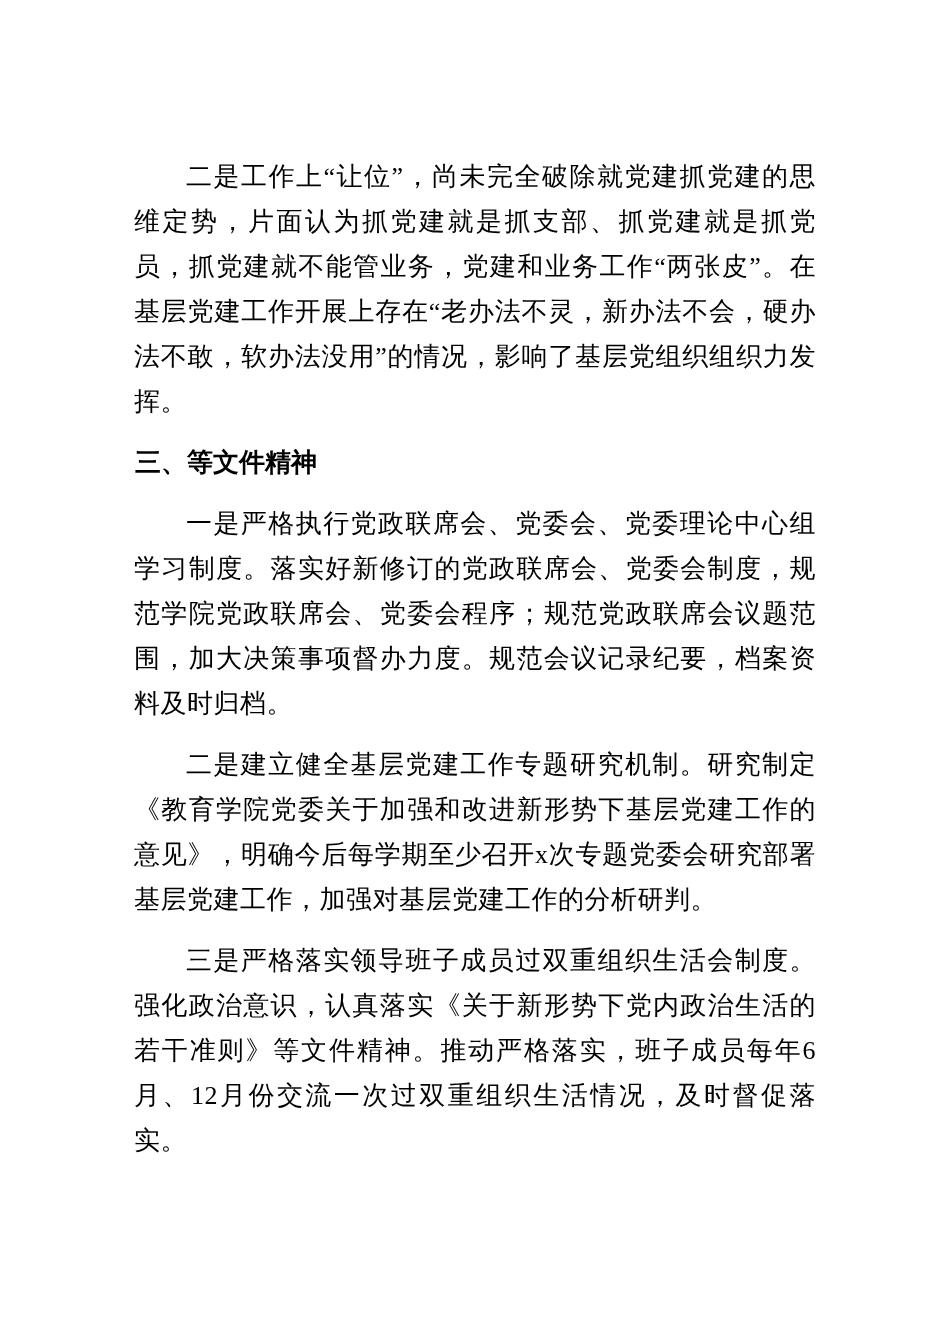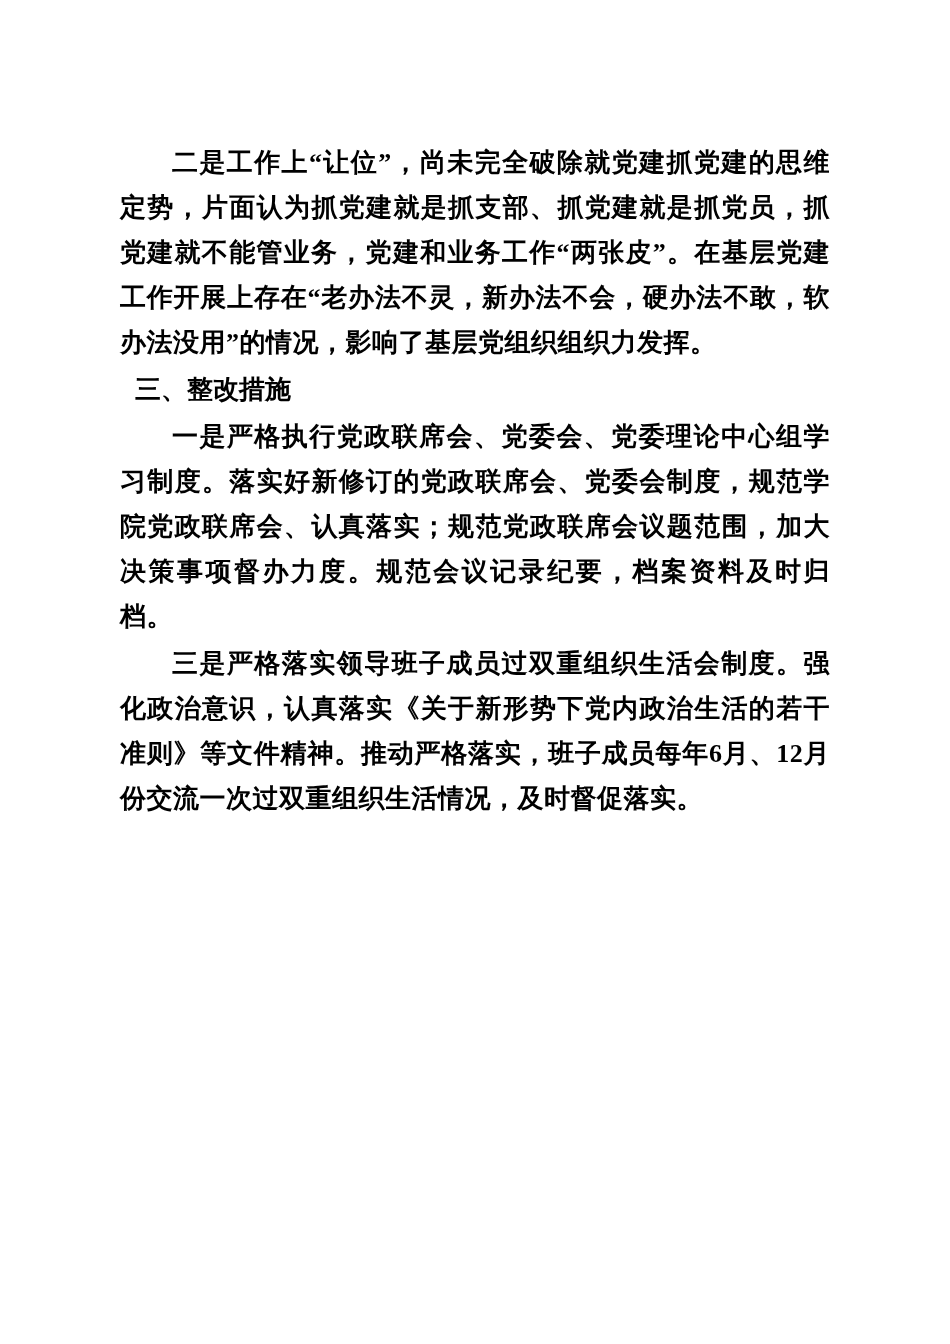--- a/index.html
+++ b/index.html
@@ -15,41 +15,42 @@
     background: #ffffff;
     padding: 138px 118px 0 118px;
     overflow: hidden;
     color: #000000;
     font-family: "Liberation Serif", "DejaVu Serif", serif;
     font-size: 26px;
     line-height: 45px;
     text-align: justify;
   }
   .body-para {
-    margin: 2px;
+    margin: 16px;
     text-indent: 2em;
-    font-weight: 700;
+    font-weight: 400;
     letter-spacing: 0.5px;
   }
   .section-heading {
     margin: 0;
     text-indent: 0.65em;
     font-size: 26px;
     line-height: 45px;
     font-weight: 700;
     font-family: "Liberation Sans", "DejaVu Sans", sans-serif;
     text-align: left;
   }
 </style>
 </head>
 <body>
 
 <div class="page">
   <p class="body-para">二是工作上“让位”，尚未完全破除就党建抓党建的思维定势，片面认为抓党建就是抓支部、抓党建就是抓党员，抓党建就不能管业务，党建和业务工作“两张皮”。在基层党建工作开展上存在“老办法不灵，新办法不会，硬办法不敢，软办法没用”的情况，影响了基层党组织组织力发挥。</p>
 
-  <h2 class="section-heading">三、整改措施</h2>
+  <h2 class="section-heading">三、等文件精神</h2>
 
-  <p class="body-para">一是严格执行党政联席会、党委会、党委理论中心组学习制度。落实好新修订的党政联席会、党委会制度，规范学院党政联席会、认真落实；规范党政联席会议题范围，加大决策事项督办力度。规范会议记录纪要，档案资料及时归档。</p>
+  <p class="body-para">一是严格执行党政联席会、党委会、党委理论中心组学习制度。落实好新修订的党政联席会、党委会制度，规范学院党政联席会、党委会程序；规范党政联席会议题范围，加大决策事项督办力度。规范会议记录纪要，档案资料及时归档。</p>
 
+  <p class="body-para">二是建立健全基层党建工作专题研究机制。研究制定《教育学院党委关于加强和改进新形势下基层党建工作的意见》，明确今后每学期至少召开x次专题党委会研究部署基层党建工作，加强对基层党建工作的分析研判。</p>
 
   <p class="body-para">三是严格落实领导班子成员过双重组织生活会制度。强化政治意识，认真落实《关于新形势下党内政治生活的若干准则》等文件精神。推动严格落实，班子成员每年6月、12月份交流一次过双重组织生活情况，及时督促落实。</p>
 
 </div>
 
 </body></html>

